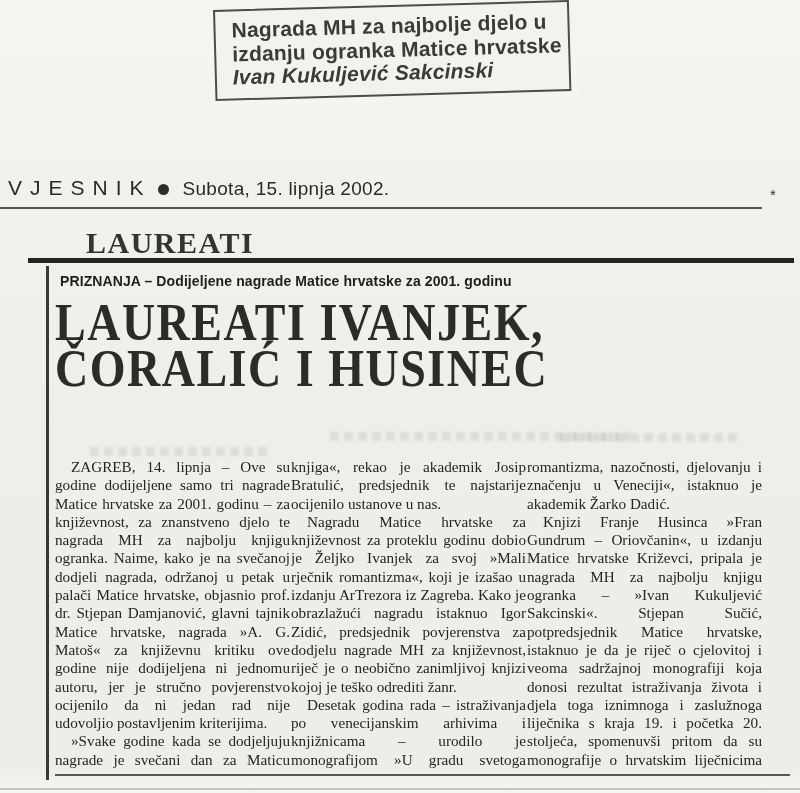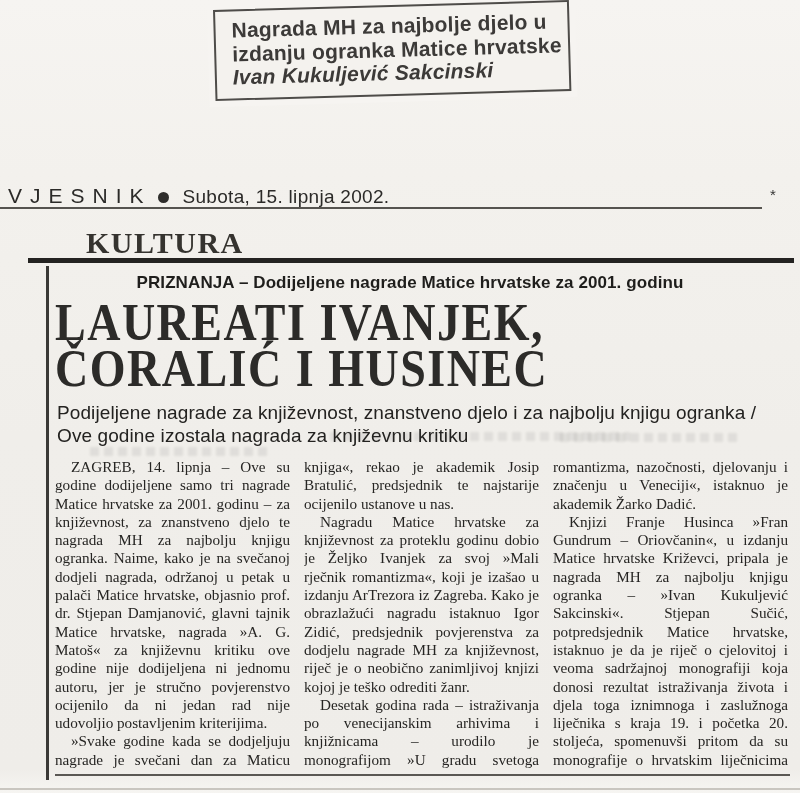--- a/index.html
+++ b/index.html
@@ -23,21 +23,21 @@
     transform-origin: top left;
     padding: 7px 6px 6px 16px;
     box-shadow: 0 0 0 6px #f6f4f1;
   }
   .clipbox .lbl {
     font-weight: bold; font-size: 21px; line-height: 23.5px; color: #3c3a38;
     letter-spacing: 0.2px;
   }
   .clipbox .it { font-style: italic; }
   
-  .masthead { position: absolute; left: 8px; top: 184px; height: 22px; white-space: nowrap; }
+  .masthead { position: absolute; left: 8px; top: 176px; height: 22px; white-space: nowrap; }
   .mh-title {
     font-size: 21px; color: #2b2a28; letter-spacing: 8px; font-weight: normal;
   }
   .bullet {
     display: inline-block; width: 11px; height: 11px; border-radius: 50%;
     background: #2e2d2b; margin: 0 14px 0 6px;
   }
   .mh-date { font-size: 19px; color: #2b2a28; letter-spacing: 0.3px; }
   .pagemark { position: absolute; left: 770px; top: 186px; font-size: 15px; color: #333; }
   .mh-rule { position: absolute; left: 0; top: 207px; width: 762px; height: 2px; background: #55534f; }
@@ -45,36 +45,36 @@
   .section-title {
     position: absolute; left: 86px; top: 226px;
     font-family: "Liberation Serif", serif; font-weight: bold;
     font-size: 30px; letter-spacing: 1.5px; color: #35332f;
   }
   .thick-rule { position: absolute; left: 28px; top: 258px; width: 766px; height: 5px; background: #242321; }
   .left-rule { position: absolute; left: 46px; top: 266px; width: 3px; height: 514px; background: #3a3936; }
   
   .kicker {
     position: absolute; left: 60px; top: 273px; width: 700px;
-    font-weight: bold; font-size: 17px; color: #1f1e1c; letter-spacing: 0.1px; text-align: center;
+    font-weight: bold; font-size: 14px; color: #1f1e1c; letter-spacing: 0.1px;
   }
   .headline {
     position: absolute; left: 55px; top: 300px; width: 700px;
     font-family: "Liberation Serif", serif; font-weight: bold;
     font-size: 46px; line-height: 40px; color: #2c2b29; letter-spacing: 1.5px;
     transform: scaleY(1.14); transform-origin: top left; white-space: nowrap;
   }
   .subhead {
     position: absolute; left: 57px; top: 402px; width: 722px;
     font-size: 19px; line-height: 22.5px; color: #232220; letter-spacing: 0.1px;
   }
   
   .bodygrid {
     position: absolute; left: 55px; top: 458px; width: 733px; height: 312px;
-    display: flex; gap: 13px; overflow: hidden; justify-content: space-between;
+    display: flex; gap: 1px; overflow: hidden;
   }
   .col {
     width: 235px; flex: 0 0 235px; overflow: hidden;
     font-family: "Liberation Serif", serif;
     font-size: 15.2px; line-height: 18.3px; color: #262523;
     text-align: justify;
   }
   .col p { margin: 0; }
   .col p.ind { text-indent: 16px; }
   .col p.cont { text-indent: 0; }
@@ -95,36 +95,35 @@
   <div class="clipbox">
     <div class="lbl"><span>Nagrada MH za najbolje djelo u izdanju ogranka Matice hrvatske </span><span class="it">Ivan Kukuljević Sakcinski</span></div>
   </div>
 
   <div class="masthead">
     <span class="mh-title">VJESNIK</span><span class="bullet"></span><span class="mh-date">Subota, 15. lipnja 2002.</span>
   </div>
   <span class="pagemark">*</span>
   <div class="mh-rule"></div>
 
-  <div class="section-title">KULTURA</div>
+  <div class="section-title">LAUREATI</div>
   <div class="thick-rule"></div>
   <div class="left-rule"></div>
 
   <div class="bleed b1"></div>
   <div class="bleed b2"></div>
   <div class="bleed b3"></div>
 
   <div class="kicker">PRIZNANJA – Dodijeljene nagrade Matice hrvatske za 2001. godinu</div>
 
   <div class="headline">
     <div>LAUREATI IVANJEK,</div>
     <div>ČORALIĆ I HUSINEC</div>
   </div>
 
-  <div class="subhead">Podijeljene nagrade za književnost, znanstveno djelo i za najbolju knjigu ogranka / Ove godine izostala nagrada za književnu kritiku</div>
 
   <div class="bodygrid">
     <div class="col">
       <p class="ind">ZAGREB, 14. lipnja – Ove su godine dodijeljene samo tri nagrade Matice hrvatske za 2001. godinu – za književnost, za znanstveno djelo te nagrada MH za najbolju knjigu ogranka. Naime, kako je na svečanoj dodjeli nagrada, održanoj u petak u palači Matice hrvatske, objasnio prof. dr. Stjepan Damjanović, glavni tajnik Matice hrvatske, nagrada »A. G. Matoš« za književnu kritiku ove godine nije dodijeljena ni jednomu autoru, jer je stručno povjerenstvo ocijenilo da ni jedan rad nije udovoljio postavljenim kriterijima.</p>
       <p class="ind">»Svake godine kada se dodjeljuju nagrade je svečani dan za Maticu hrvatsku, a njihov je cilj da u ovo vrijeme, koje nije naklono književnosti i umjetnosti općenito, upozore na vrijedna ostvarenja s područja književnosti i znanosti. Osim toga, nagrade su i zahvala autorima za težak i naporan rad na stvaranju</p>
     </div>
     <div class="col">
       <p class="cont">knjiga«, rekao je akademik Josip Bratulić, predsjednik te najstarije ocijenilo ustanove u nas.</p>
       <p class="ind">Nagradu Matice hrvatske za književnost za proteklu godinu dobio je Željko Ivanjek za svoj »Mali rječnik romantizma«, koji je izašao u izdanju ArTrezora iz Zagreba. Kako je obrazlažući nagradu istaknuo Igor Zidić, predsjednik povjerenstva za dodjelu nagrade MH za književnost, riječ je o neobično zanimljivoj knjizi kojoj je teško odrediti žanr.</p>
       <p class="ind">Desetak godina rada – istraživanja po venecijanskim arhivima i knjižnicama – urodilo je monografijom »U gradu svetoga Marka: Povijest hrvatske zajednice u Mlecima«, u izdanju Golden marketinga iz Zagreba, za koju je povjesničarka Lovorka Čoralić dobila nagradu Matice hrvatske za knjigu s područja znanosti. »Knjiga Lovorke Čoralić je pionirska monografija o hrvatskom</p>

